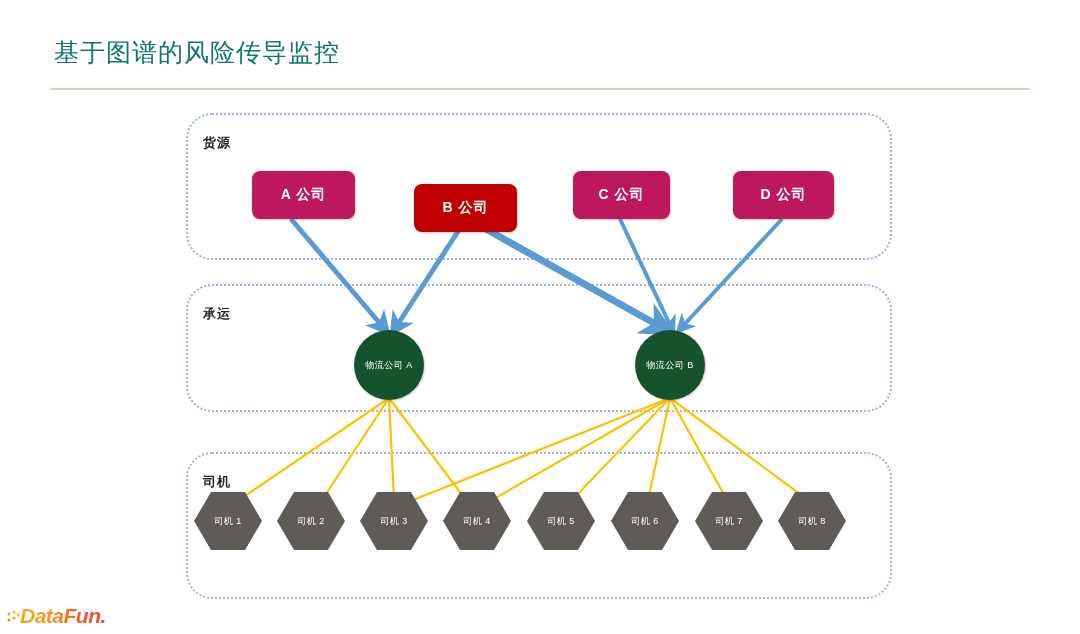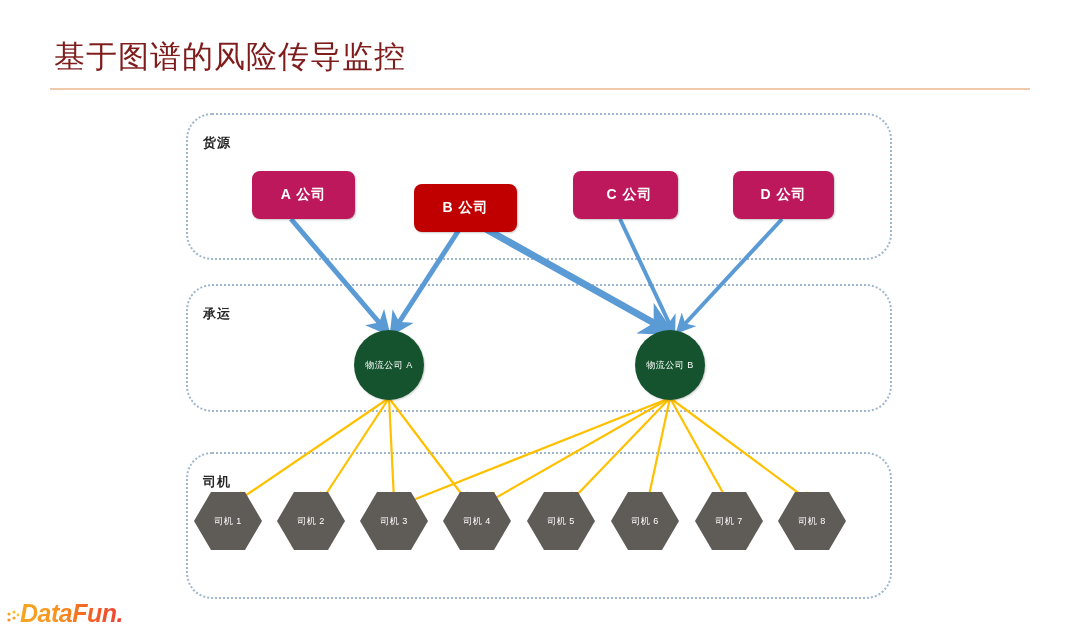--- a/index.html
+++ b/index.html
@@ -19,22 +19,22 @@
   #slide-header {
     position: absolute;
     left: 0; top: 0;
     width: 1080px;
     height: 92px;
   }
   #page-title {
     position: absolute;
     left: 54px;
     top: 36px;
-    font-size: 31px;
-    color: #7f1d1d;
+    font-size: 25px;
+    color: #0f766e;
     letter-spacing: 1px;
     white-space: nowrap;
   }
   #header-rule {
     position: absolute;
     left: 50px;
     top: 88px;
     width: 980px;
     height: 2px;
     background: #f0c9a8;
@@ -135,21 +135,21 @@
   
   #datafun-logo {
     position: absolute;
     left: 6px;
     bottom: 8px;
     display: flex;
     align-items: flex-end;
     height: 26px;
   }
   #datafun-text {
-    font-size: 25px;
+    font-size: 21px;
     font-weight: bold;
     font-style: italic;
     letter-spacing: -0.5px;
     background: linear-gradient(90deg, #f5a623 0%, #f7941e 35%, #f26522 65%, #ef4136 100%);
     -webkit-background-clip: text;
     background-clip: text;
     color: transparent;
     line-height: 1;
   }
 </style>
@@ -203,21 +203,21 @@
       </g>
   </svg>
 
   <div id="source-host">
       <div class="company-node ok" style="left: 252px; top: 171px; width: 103px; height: 48px;">
         <span>A 公司</span>
       </div>
       <div class="company-node risk" style="left: 414px; top: 184px; width: 103px; height: 48px;">
         <span>B 公司</span>
       </div>
-      <div class="company-node ok" style="left: 573px; top: 171px; width: 97px; height: 48px; padding-left: 8px;">
+      <div class="company-node ok" style="left: 573px; top: 171px; width: 97px; height: 48px;">
         <span>C 公司</span>
       </div>
       <div class="company-node ok" style="left: 733px; top: 171px; width: 101px; height: 48px;">
         <span>D 公司</span>
       </div>
     </div>
   <div id="carrier-host">
       <div class="logistics-node" style="left: 354px; top: 330px; width: 70px; height: 70px;">
         <span>物流公司 A</span>
       </div>

